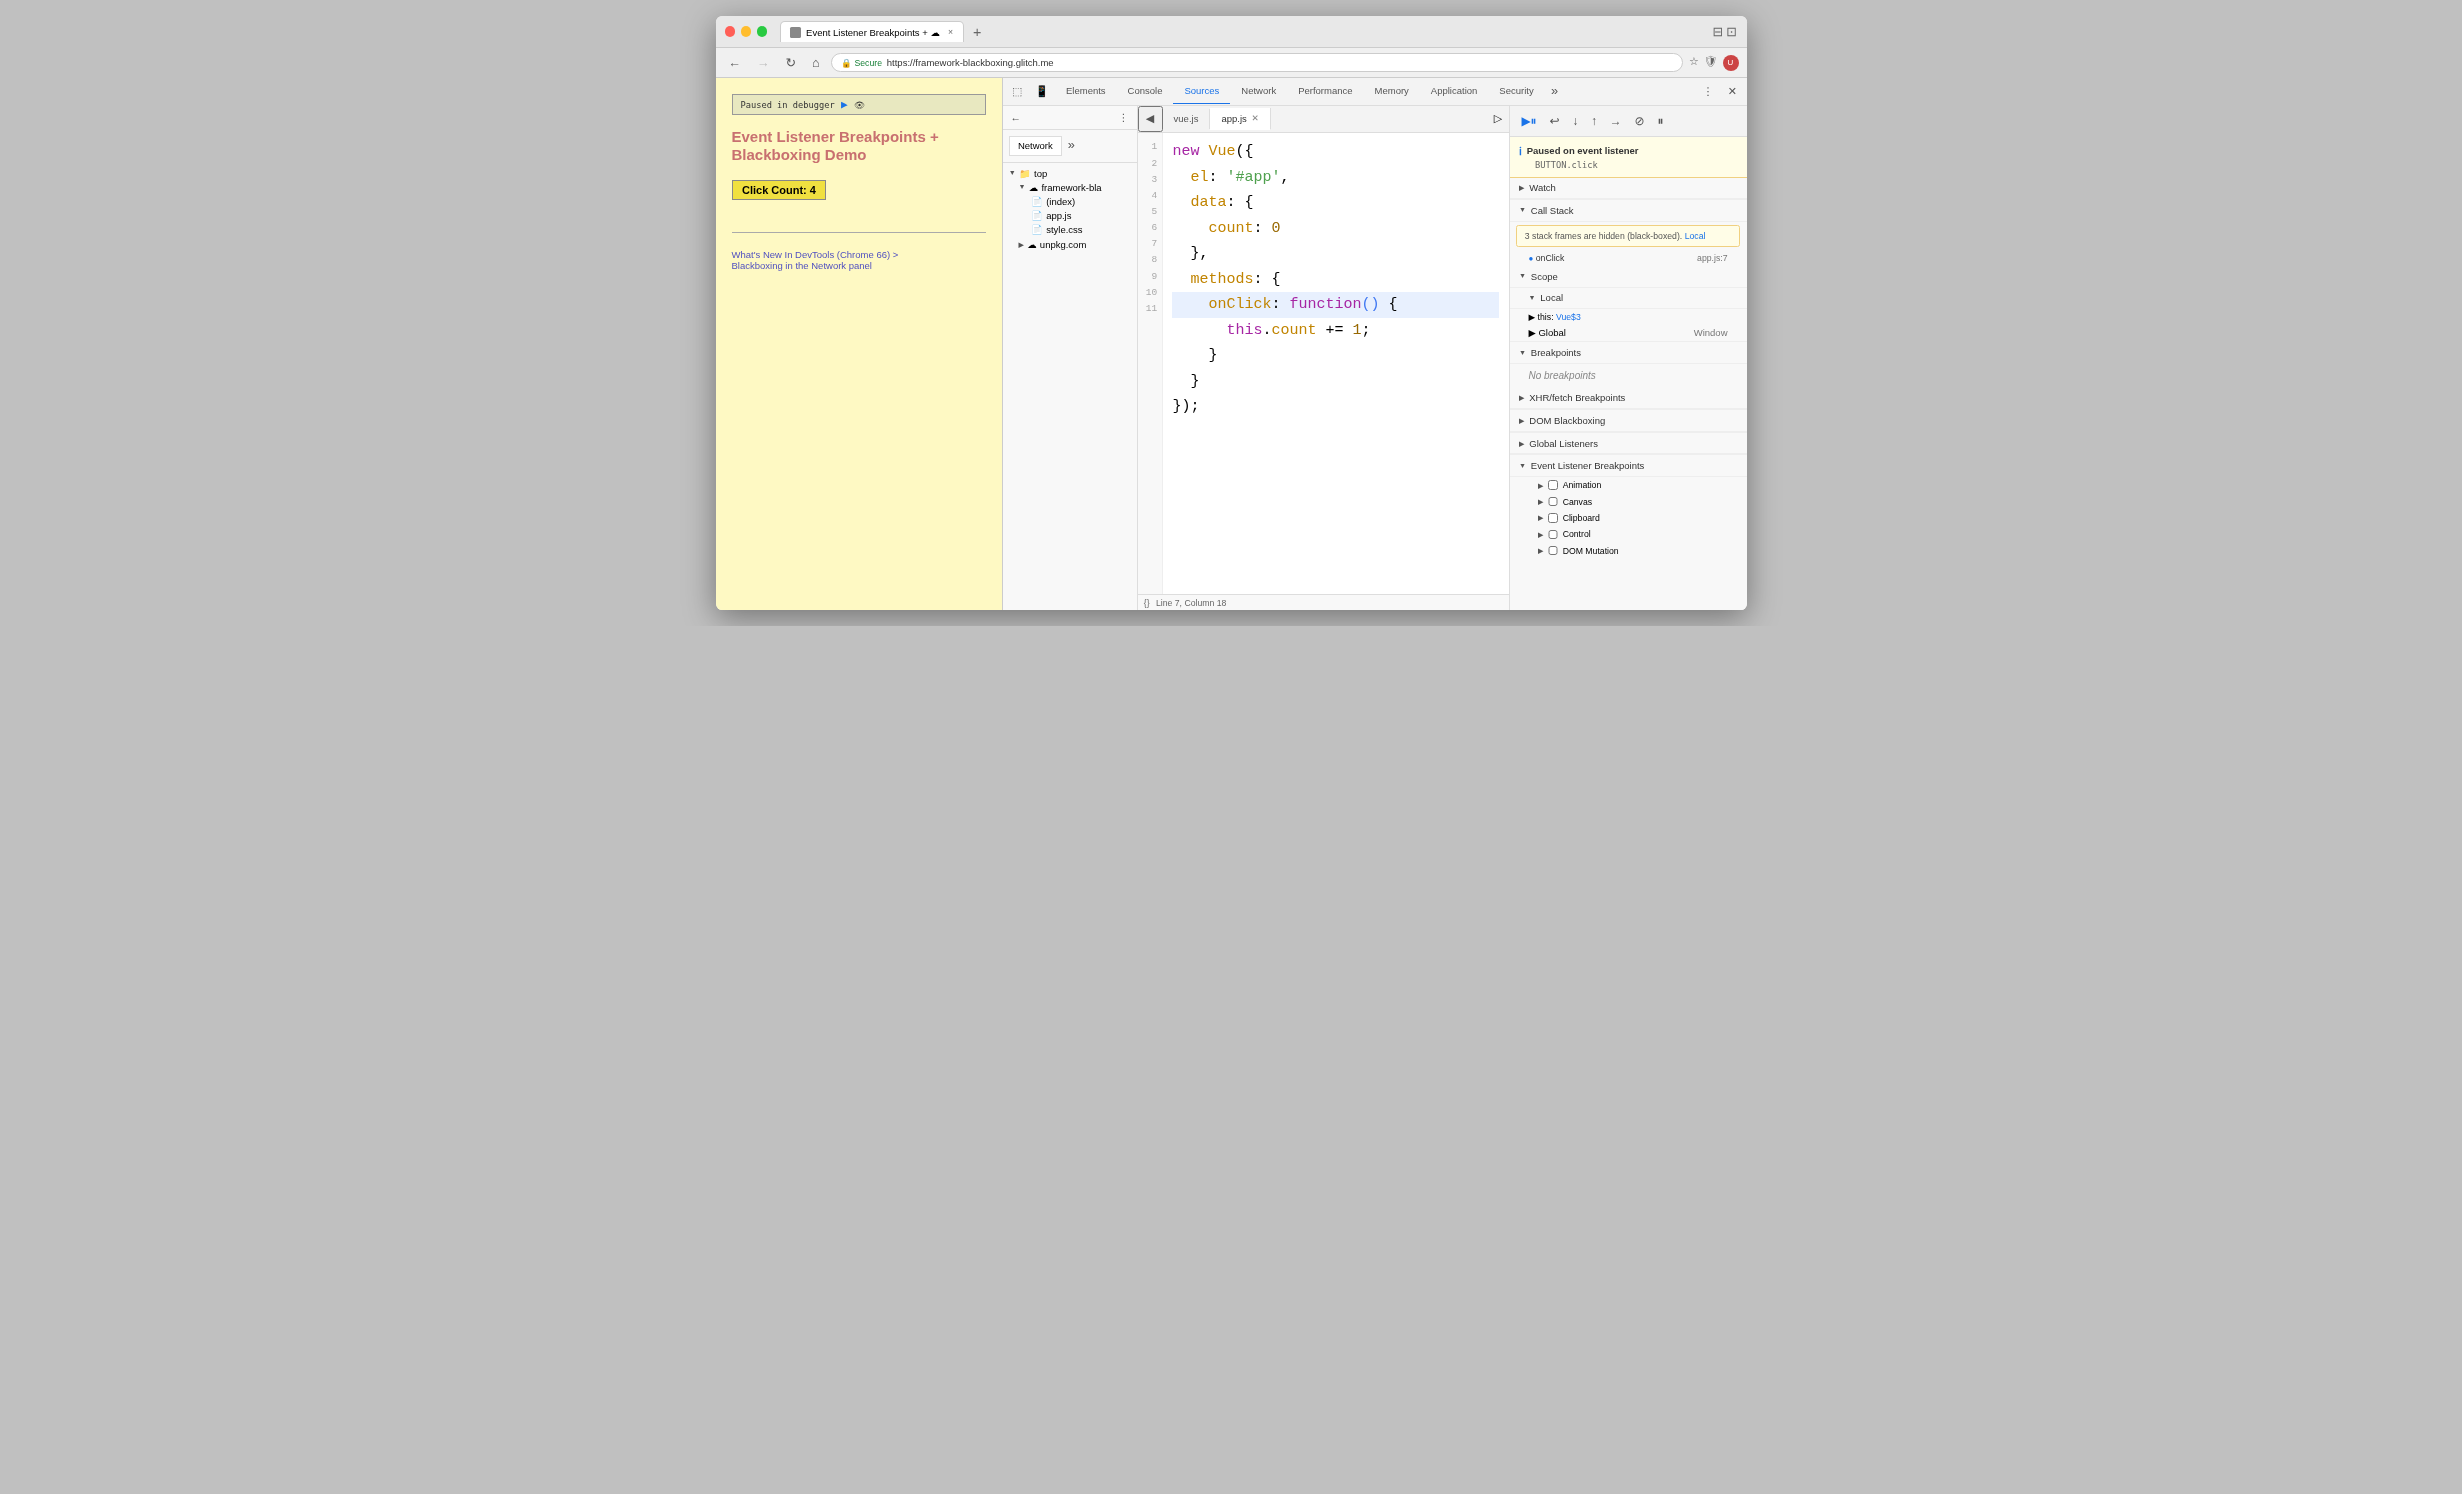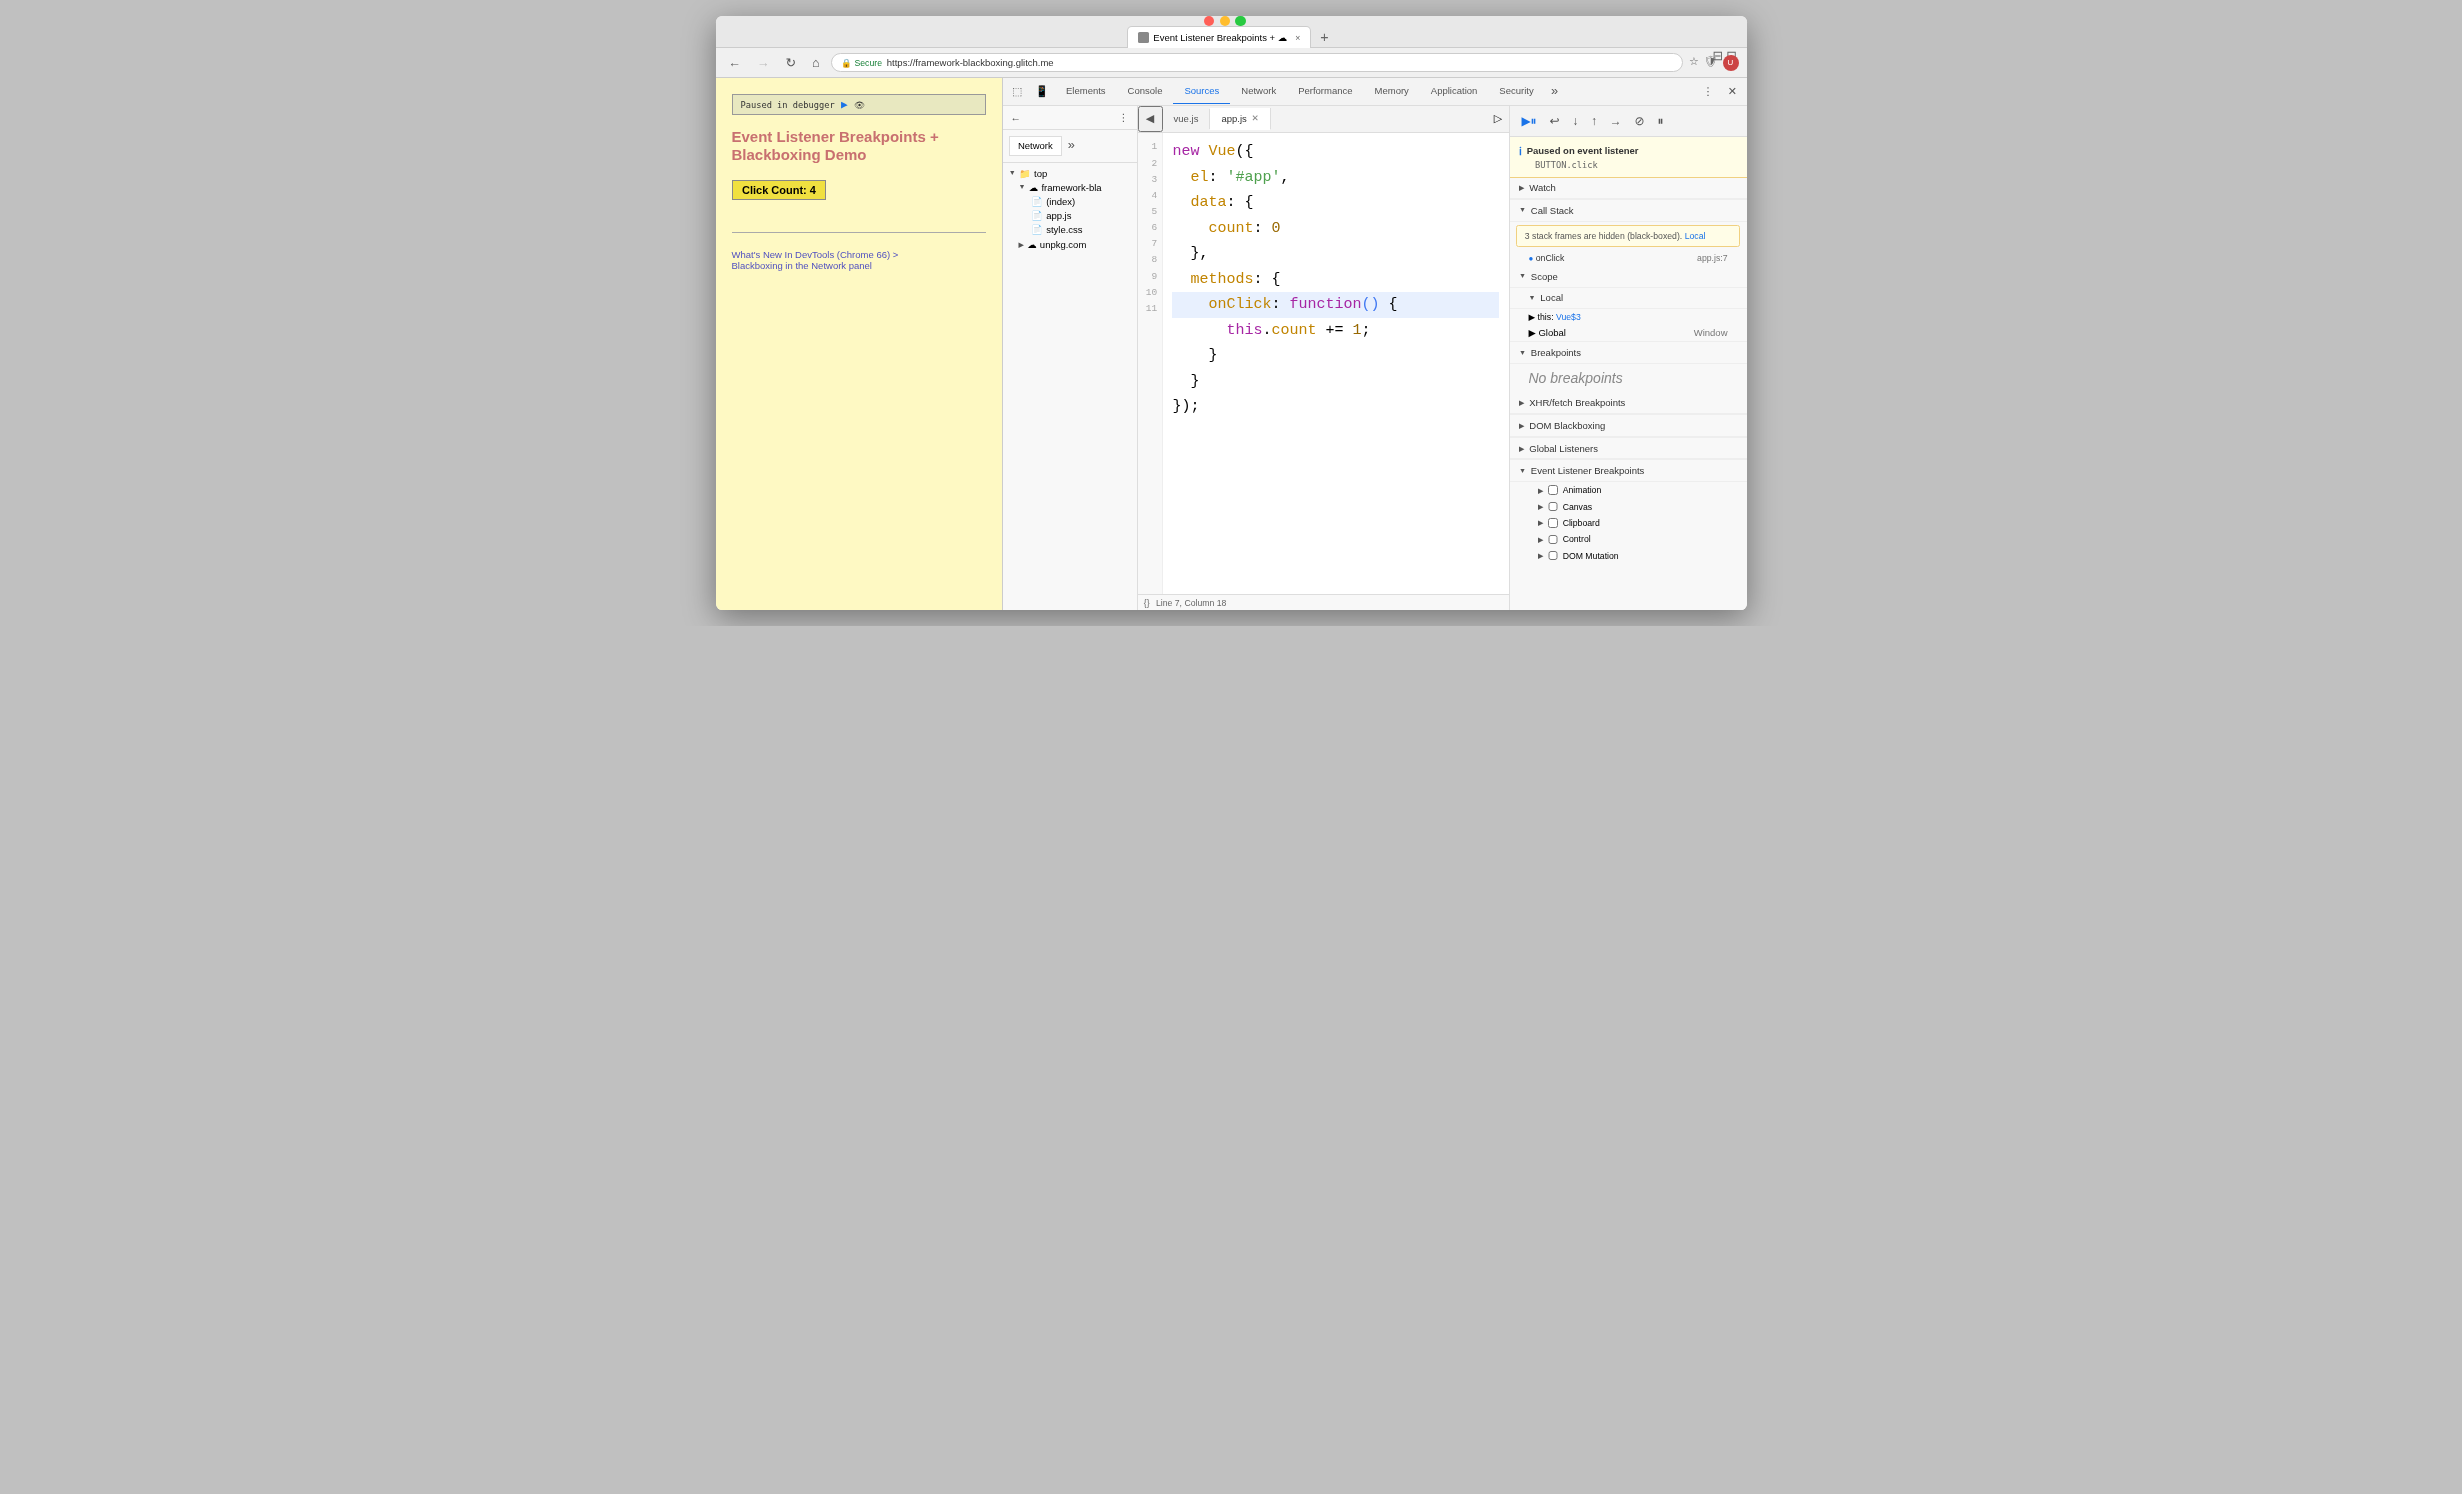--- a/index.html
+++ b/index.html
@@ -2,21 +2,21 @@
 <html style="font-size:12.7px"><head>
   <meta charset="utf-8">
   <style>
     * { box-sizing: border-box; margin: 0; padding: 0; }
     body { font-family: -apple-system, BlinkMacSystemFont, 'Helvetica Neue', Arial, sans-serif; background: #c0c0c0; font-size: 10.3px; }
 
     
     .browser-window { width: 1031px; margin: 16px auto; border-radius: 6.3px; overflow: hidden; box-shadow: 0 8px 32px rgba(0,0,0,0.4); background: #f0f0f0; }
 
     
-    .title-bar { background: #e8e8e8; height: 32px; display: flex; align-items: center; padding: 0 9.5px; border-bottom: 0.8px solid #ccc; flex-direction: column; }
+    .title-bar { background: #e8e8e8; height: 32px; display: flex; align-items: center; padding: 0 9.5px; border-bottom: 0.8px solid #ccc; }
     .traffic-lights { display: flex; gap: 5.6px; margin-right: 12.7px; }
     .traffic-light { width: 10.3px; height: 10.3px; border-radius: 50%; cursor: pointer; }
     .tl-close { background: #ff5f57; }
     .tl-min { background: #ffbd2e; }
     .tl-max { background: #28ca41; }
     .tab-bar { display: flex; align-items: center; flex: 1; gap: 3.2px; }
     .tab { display: flex; align-items: center; background: #fff; border-radius: 4.8px 4.8px 0 0; padding: 4.8px 9.5px; font-size: 9.5px; gap: 4.8px; border: 0.8px solid #ccc; border-bottom: none; }
     .tab-favicon { width: 11px; height: 11px; background: #888; border-radius: 1.6px; flex-shrink: 0; }
     .tab-close { font-size: 8.7px; color: #666; cursor: pointer; margin-left: 3.2px; }
     .tab-new { background: none; border: none; font-size: 14.3px; color: #666; cursor: pointer; padding: 0 6.3px; }
@@ -110,21 +110,21 @@
 
     .call-stack-item { padding: 3.2px 19px; font-size: 8.7px; color: #333; cursor: pointer; display: flex; justify-content: space-between; }
     .call-stack-item .location { color: #777; }
 
     .blackbox-warning { background: #fffde7; border: 0.8px solid #f0d080; margin: 3.2px 6.3px; padding: 4.8px 8px; font-size: 8.7px; color: #555; border-radius: 2.4px; }
     .blackbox-link { color: #1a73e8; cursor: pointer; text-decoration: none; }
 
     .scope-item { padding: 2.4px 19px; font-size: 8.7px; }
     .scope-obj { color: #1a73e8; }
 
-    .breakpoint-section .no-items { padding: 6.3px 19px; color: #888; font-size: 14px; font-style: italic; }
+    .breakpoint-section .no-items { padding: 6.3px 19px; color: #888; font-size: 10px; font-style: italic; }
 
     .listener-item { padding: 3.2px 28.6px; display: flex; align-items: center; gap: 4.8px; font-size: 8.7px; }
     .listener-checkbox { width: 9.5px; height: 9.5px; }
     .listener-arrow { font-size: 7.1px; color: #555; }
 
     .global-item { padding: 3.2px 19px; display: flex; justify-content: space-between; }
     .global-val { color: #777; }
 
     
     .section-row-collapsed { border-bottom: 0.8px solid #eee; }

